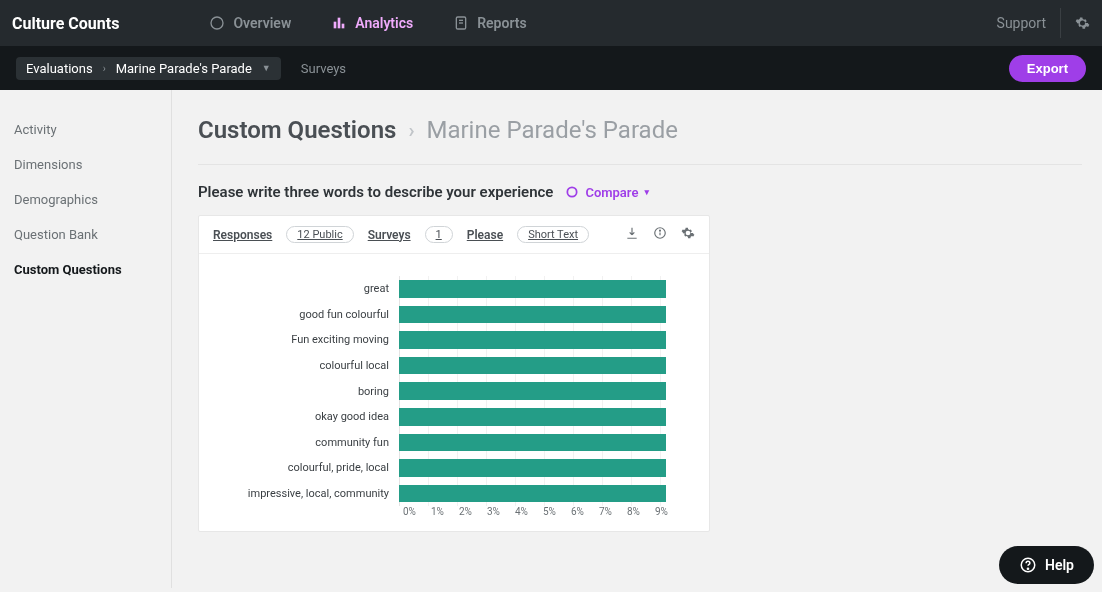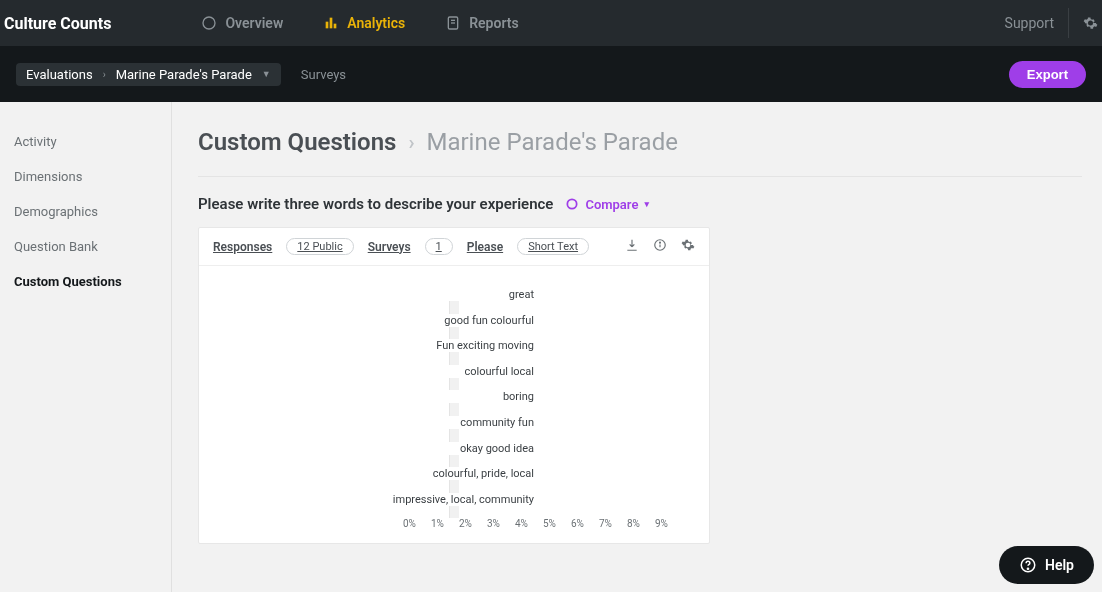--- a/index.html
+++ b/index.html
@@ -1,25 +1,25 @@
 <!DOCTYPE html>
 <html><head>
 <meta charset="utf-8">
 <style>
   * { box-sizing: border-box; margin: 0; padding: 0; }
   body { font-family: -apple-system, BlinkMacSystemFont, "Segoe UI", Roboto, sans-serif; font-size: 14px; background: #f2f2f2; width: 1102px; height: 592px; overflow: hidden; position: relative; }
-  .topbar { height: 46px; background: #252a2e; display: flex; align-items: center; padding: 0 4px; }
+  .topbar { height: 46px; background: #252a2e; display: flex; align-items: center; padding: 0 12px; }
   .brand { color: #fff; font-weight: 700; font-size: 16px; margin-right: 90px; }
   .tabs { display: flex; gap: 40px; }
   .tab { display: flex; align-items: center; gap: 8px; color: #8a9196; cursor: pointer; font-weight: 600; font-size: 14px; }
-  .tab.active { color: #eab308; }
+  .tab.active { color: #f0abfc; }
   .tab svg { width: 16px; height: 16px; }
   .top-right { margin-left: auto; display: flex; align-items: center; gap: 14px; color: #8a9196; }
   .gear-tile { width: 30px; height: 30px; display: flex; align-items: center; justify-content: center; border-left: 1px solid #3a3f43; padding-left: 14px; }
-  .subbar { height: 56px; background: #14181b; display: flex; align-items: center; padding: 0 16px; }
+  .subbar { height: 44px; background: #14181b; display: flex; align-items: center; padding: 0 16px; }
   .crumbs { display: flex; align-items: center; gap: 10px; color: #fff; font-size: 13px; background: #2b3135; border-radius: 4px; padding: 4px 10px; }
   .crumbs .chev { color: #8a9196; font-size: 10px; }
   .crumbs .dd { font-size: 9px; color: #8a9196; }
   .surveys { color: #8a9196; margin-left: 20px; font-size: 13px; }
   .export-btn { margin-left: auto; background: #9f3ee8; color: #fff; border: none; border-radius: 16px; padding: 6px 18px; font-weight: 600; font-size: 13px; cursor: pointer; }
   .main { display: flex; height: calc(592px - 94px); }
   .sidebar { width: 172px; background: #f2f2f2; border-right: 1px solid #e0e0e0; padding: 22px 14px; }
   .side-item { color: #6b7175; font-size: 13px; padding: 10px 0; cursor: pointer; }
   .side-item.active { color: #14181b; font-weight: 700; }
   .content { flex: 1; padding: 26px 20px 20px 26px; overflow: auto; }
@@ -29,21 +29,21 @@
   .question-row { display: flex; align-items: center; gap: 12px; margin-bottom: 14px; }
   .question-text { font-size: 15px; font-weight: 600; color: #2f3438; }
   .compare { display: flex; align-items: center; gap: 6px; color: #9f3ee8; font-size: 13px; font-weight: 600; cursor: pointer; }
   .card { background: #fff; width: 512px; border: 1px solid #e7e7e7; border-radius: 2px; }
   .card-head { display: flex; align-items: center; gap: 14px; padding: 10px 14px; border-bottom: 1px solid #eee; font-size: 12px; color: #4a4f54; text-decoration: underline; }
   .meta-label { font-weight: 600; }
   .pill { border: 1px solid #d0d4d7; border-radius: 10px; padding: 1px 10px; font-size: 11px; color: #4a4f54; }
   .card-head .icons { margin-left: auto; display: flex; gap: 14px; color: #6b7175; }
   .card-head .icons span { cursor: pointer; }
   .chart { padding: 22px 20px 14px 10px; }
-  .row { display: flex; align-items: center; height: 25.6px; flex-direction: column; }
+  .row { display: flex; align-items: center; height: 25.6px; }
   .row-label { width: 190px; text-align: right; padding-right: 10px; font-size: 11px; color: #3a3f43; }
   .bar-track { flex: 1; position: relative; height: 100%; }
   .bar-track .grid { position: absolute; inset: 0; display: flex; }
   .bar-track .gcell { flex: 1; border-left: 1px solid #f1f1f1; }
   .bar-track .gcell:first-child { border-left: 1px solid #e4e4e4; }
   .bar { position: absolute; left: 0; top: 4px; bottom: 4px; background: #249d87; }
   .axis { display: flex; margin-left: 200px; }
   .axis .tick { flex: 1; font-size: 10px; color: #6b7175; text-align: left; transform: translateX(-6px); }
   .help-fab { position: absolute; right: 8px; bottom: 8px; background: #14181b; color: #fff; border-radius: 24px; padding: 10px 20px; display: flex; align-items: center; gap: 8px; font-weight: 600; font-size: 14px; cursor: pointer; }
 </style>
@@ -235,39 +235,39 @@
                   <div class="gcell"></div>
                   <div class="gcell"></div>
                   <div class="gcell"></div>
                   <div class="gcell"></div>
                   <div class="gcell"></div>
                 </div>
                 <div class="bar" style="width: 92.2222%; background: rgb(36, 157, 135);"></div>
               </div>
             </div>
             <div class="row">
+              <div class="row-label">okay good idea</div>
+              <div class="bar-track">
+                <div class="grid">
+                  <div class="gcell"></div>
+                  <div class="gcell"></div>
+                  <div class="gcell"></div>
+                  <div class="gcell"></div>
+                  <div class="gcell"></div>
+                  <div class="gcell"></div>
+                  <div class="gcell"></div>
+                  <div class="gcell"></div>
+                  <div class="gcell"></div>
+                  <div class="gcell"></div>
+                </div>
+                <div class="bar" style="width: 92.2222%; background: rgb(36, 157, 135);"></div>
+              </div>
+            </div>
+            <div class="row">
               <div class="row-label">community fun</div>
-              <div class="bar-track">
-                <div class="grid">
-                  <div class="gcell"></div>
-                  <div class="gcell"></div>
-                  <div class="gcell"></div>
-                  <div class="gcell"></div>
-                  <div class="gcell"></div>
-                  <div class="gcell"></div>
-                  <div class="gcell"></div>
-                  <div class="gcell"></div>
-                  <div class="gcell"></div>
-                  <div class="gcell"></div>
-                </div>
-                <div class="bar" style="width: 92.2222%; background: rgb(36, 157, 135);"></div>
-              </div>
-            </div>
-            <div class="row">
-              <div class="row-label">okay good idea</div>
               <div class="bar-track">
                 <div class="grid">
                   <div class="gcell"></div>
                   <div class="gcell"></div>
                   <div class="gcell"></div>
                   <div class="gcell"></div>
                   <div class="gcell"></div>
                   <div class="gcell"></div>
                   <div class="gcell"></div>
                   <div class="gcell"></div>

